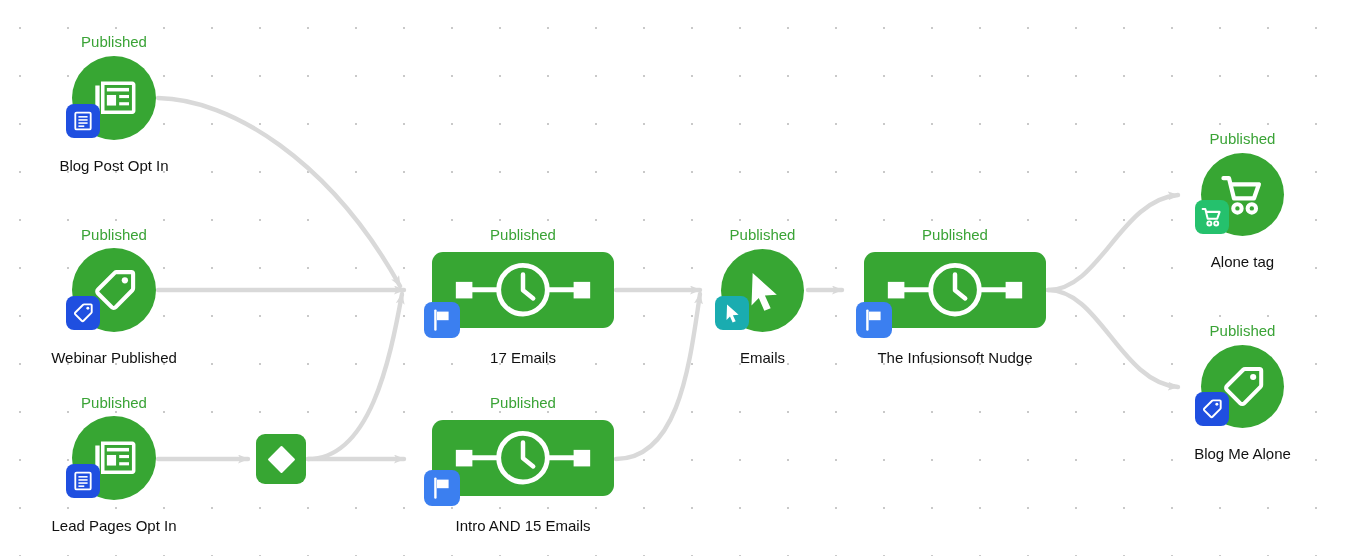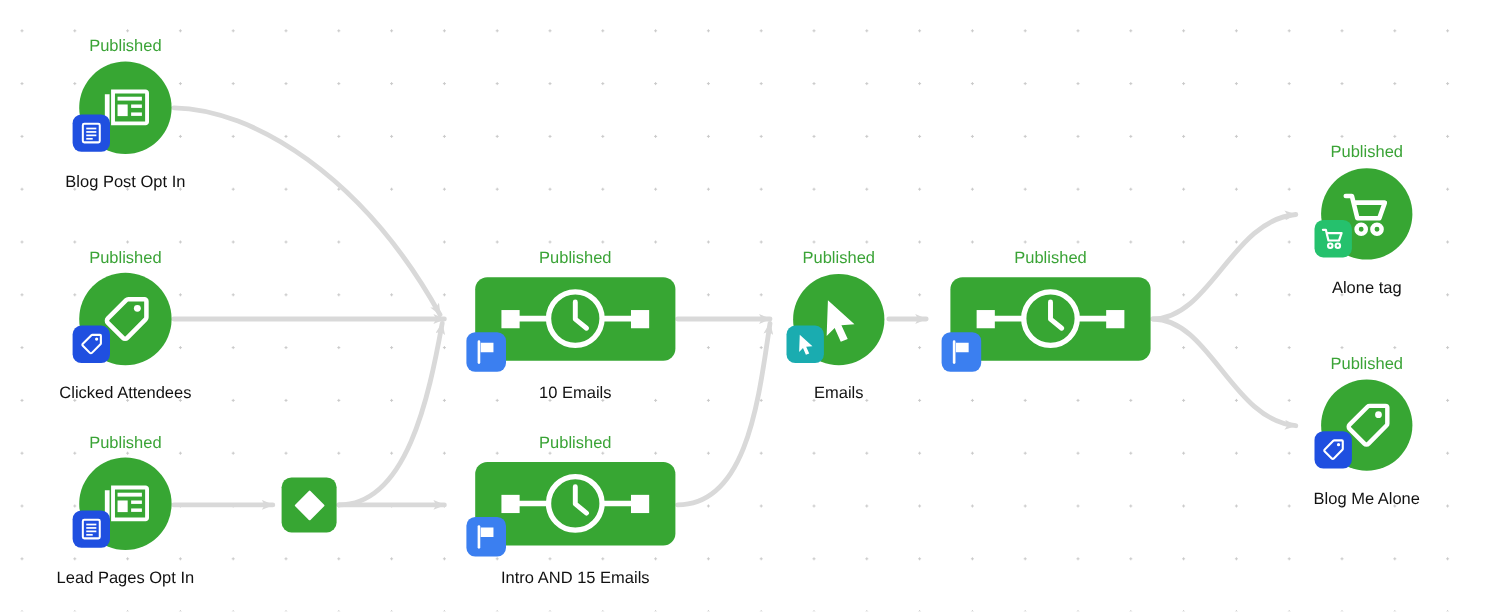--- a/index.html
+++ b/index.html
@@ -133,21 +133,21 @@
           </span>
         </div>
         <div class="badge" style="width: 34px; height: 34px; background: rgb(31, 79, 224); left: -6px; top: 48px;">
           <span>
             <svg width="22" height="22" viewBox="0 0 24 24">
               <path d="M13.1 2.6h7.5a.9.9 0 0 1 .9.9v7.4a1.4 1.4 0 0 1-.4 1L12.6 20.5a1.4 1.4 0 0 1-2 0l-7-7a1.4 1.4 0 0 1 0-2l8.5-8.5a1.4 1.4 0 0 1 1-.4z" fill="none" stroke="#ffffff" stroke-width="2.1" stroke-linejoin="round"></path>
               <circle cx="17.3" cy="6.8" r="1.6" fill="#ffffff"></circle>
             </svg>
           </span>
         </div>
-        <div class="label" style="top: 101px; color: rgb(17, 17, 17);">Clicked Attendees</div>
+        <div class="label" style="top: 101px; color: rgb(17, 17, 17);">Webinar Published</div>
       </div>
       <div class="node" style="left: 72px; top: 416px; width: 84px; height: 84px;">
         <div class="status" style="top: -21px;">Published</div>
         <div class="shape circle" style="left: 0px; top: 0px; width: 84px; height: 84px; background: rgb(55, 166, 51);">
           <span>
             <svg width="47" height="47" viewBox="0 0 24 24">
               <path d="M2.2 5.4h2.2v13.2H3.4a1.2 1.2 0 0 1-1.2-1.2z" fill="#ffffff"></path>
               <path d="M6 4.2h15.1a.7.7 0 0 1 .7.7v13.4a.7.7 0 0 1-.7.7H6z" fill="none" stroke="#ffffff" stroke-width="1.8"></path>
               <rect x="8.1" y="6.6" width="11.3" height="1.8" fill="#ffffff"></rect>
               <rect x="8.1" y="10.2" width="4.7" height="5.4" fill="#ffffff"></rect>
@@ -192,21 +192,21 @@
           </span>
         </div>
         <div class="badge" style="width: 36px; height: 36px; background: rgb(59, 127, 240); left: -8px; top: 50px;">
           <span>
             <svg width="24" height="24" viewBox="0 0 24 24">
               <path d="M5.4 2.6v19" stroke="#ffffff" stroke-width="2.4" stroke-linecap="round"></path>
               <path d="M7.0 3.6h11.6v8.6H7.0z" fill="#ffffff"></path>
             </svg>
           </span>
         </div>
-        <div class="label" style="top: 97px; color: rgb(17, 17, 17);">10 Emails</div>
+        <div class="label" style="top: 97px; color: rgb(17, 17, 17);">17 Emails</div>
       </div>
       <div class="node" style="left: 432px; top: 420px; width: 182px; height: 76px;">
         <div class="status" style="top: -25px;">Published</div>
         <div class="shape rect" style="left: 0px; top: 0px; width: 182px; height: 76px; background: rgb(55, 166, 51);">
           <span>
             <svg width="146" height="61.32" viewBox="0 0 150 62">
               <line x1="14" y1="31" x2="136" y2="31" stroke="#ffffff" stroke-width="5.2"></line>
               <rect x="6" y="23" width="17" height="17" fill="#ffffff"></rect>
               <rect x="127" y="23" width="17" height="17" fill="#ffffff"></rect>
               <circle cx="75" cy="31" r="25" fill="#37a633" stroke="#ffffff" stroke-width="5"></circle>
@@ -256,20 +256,21 @@
           </span>
         </div>
         <div class="badge" style="width: 36px; height: 36px; background: rgb(59, 127, 240); left: -8px; top: 50px;">
           <span>
             <svg width="24" height="24" viewBox="0 0 24 24">
               <path d="M5.4 2.6v19" stroke="#ffffff" stroke-width="2.4" stroke-linecap="round"></path>
               <path d="M7.0 3.6h11.6v8.6H7.0z" fill="#ffffff"></path>
             </svg>
           </span>
         </div>
+        <div class="label" style="top: 97px; color: rgb(17, 17, 17);">The Infusionsoft Nudge</div>
       </div>
       <div class="node" style="left: 1201px; top: 153px; width: 83px; height: 83px;">
         <div class="status" style="top: -22px;">Published</div>
         <div class="shape circle" style="left: 0px; top: 0px; width: 83px; height: 83px; background: rgb(55, 166, 51);">
           <span>
             <svg width="46" height="46" viewBox="0 0 24 24">
               <path d="M1.8 3.2h2.9l2.6 10.6h10.4l2.6-7.4H6.3" fill="none" stroke="#ffffff" stroke-width="2.2" stroke-linecap="round" stroke-linejoin="round"></path>
               <circle cx="9.1" cy="19.0" r="2.2" fill="none" stroke="#ffffff" stroke-width="2.1"></circle>
               <circle cx="16.6" cy="19.0" r="2.2" fill="none" stroke="#ffffff" stroke-width="2.1"></circle>
             </svg>

